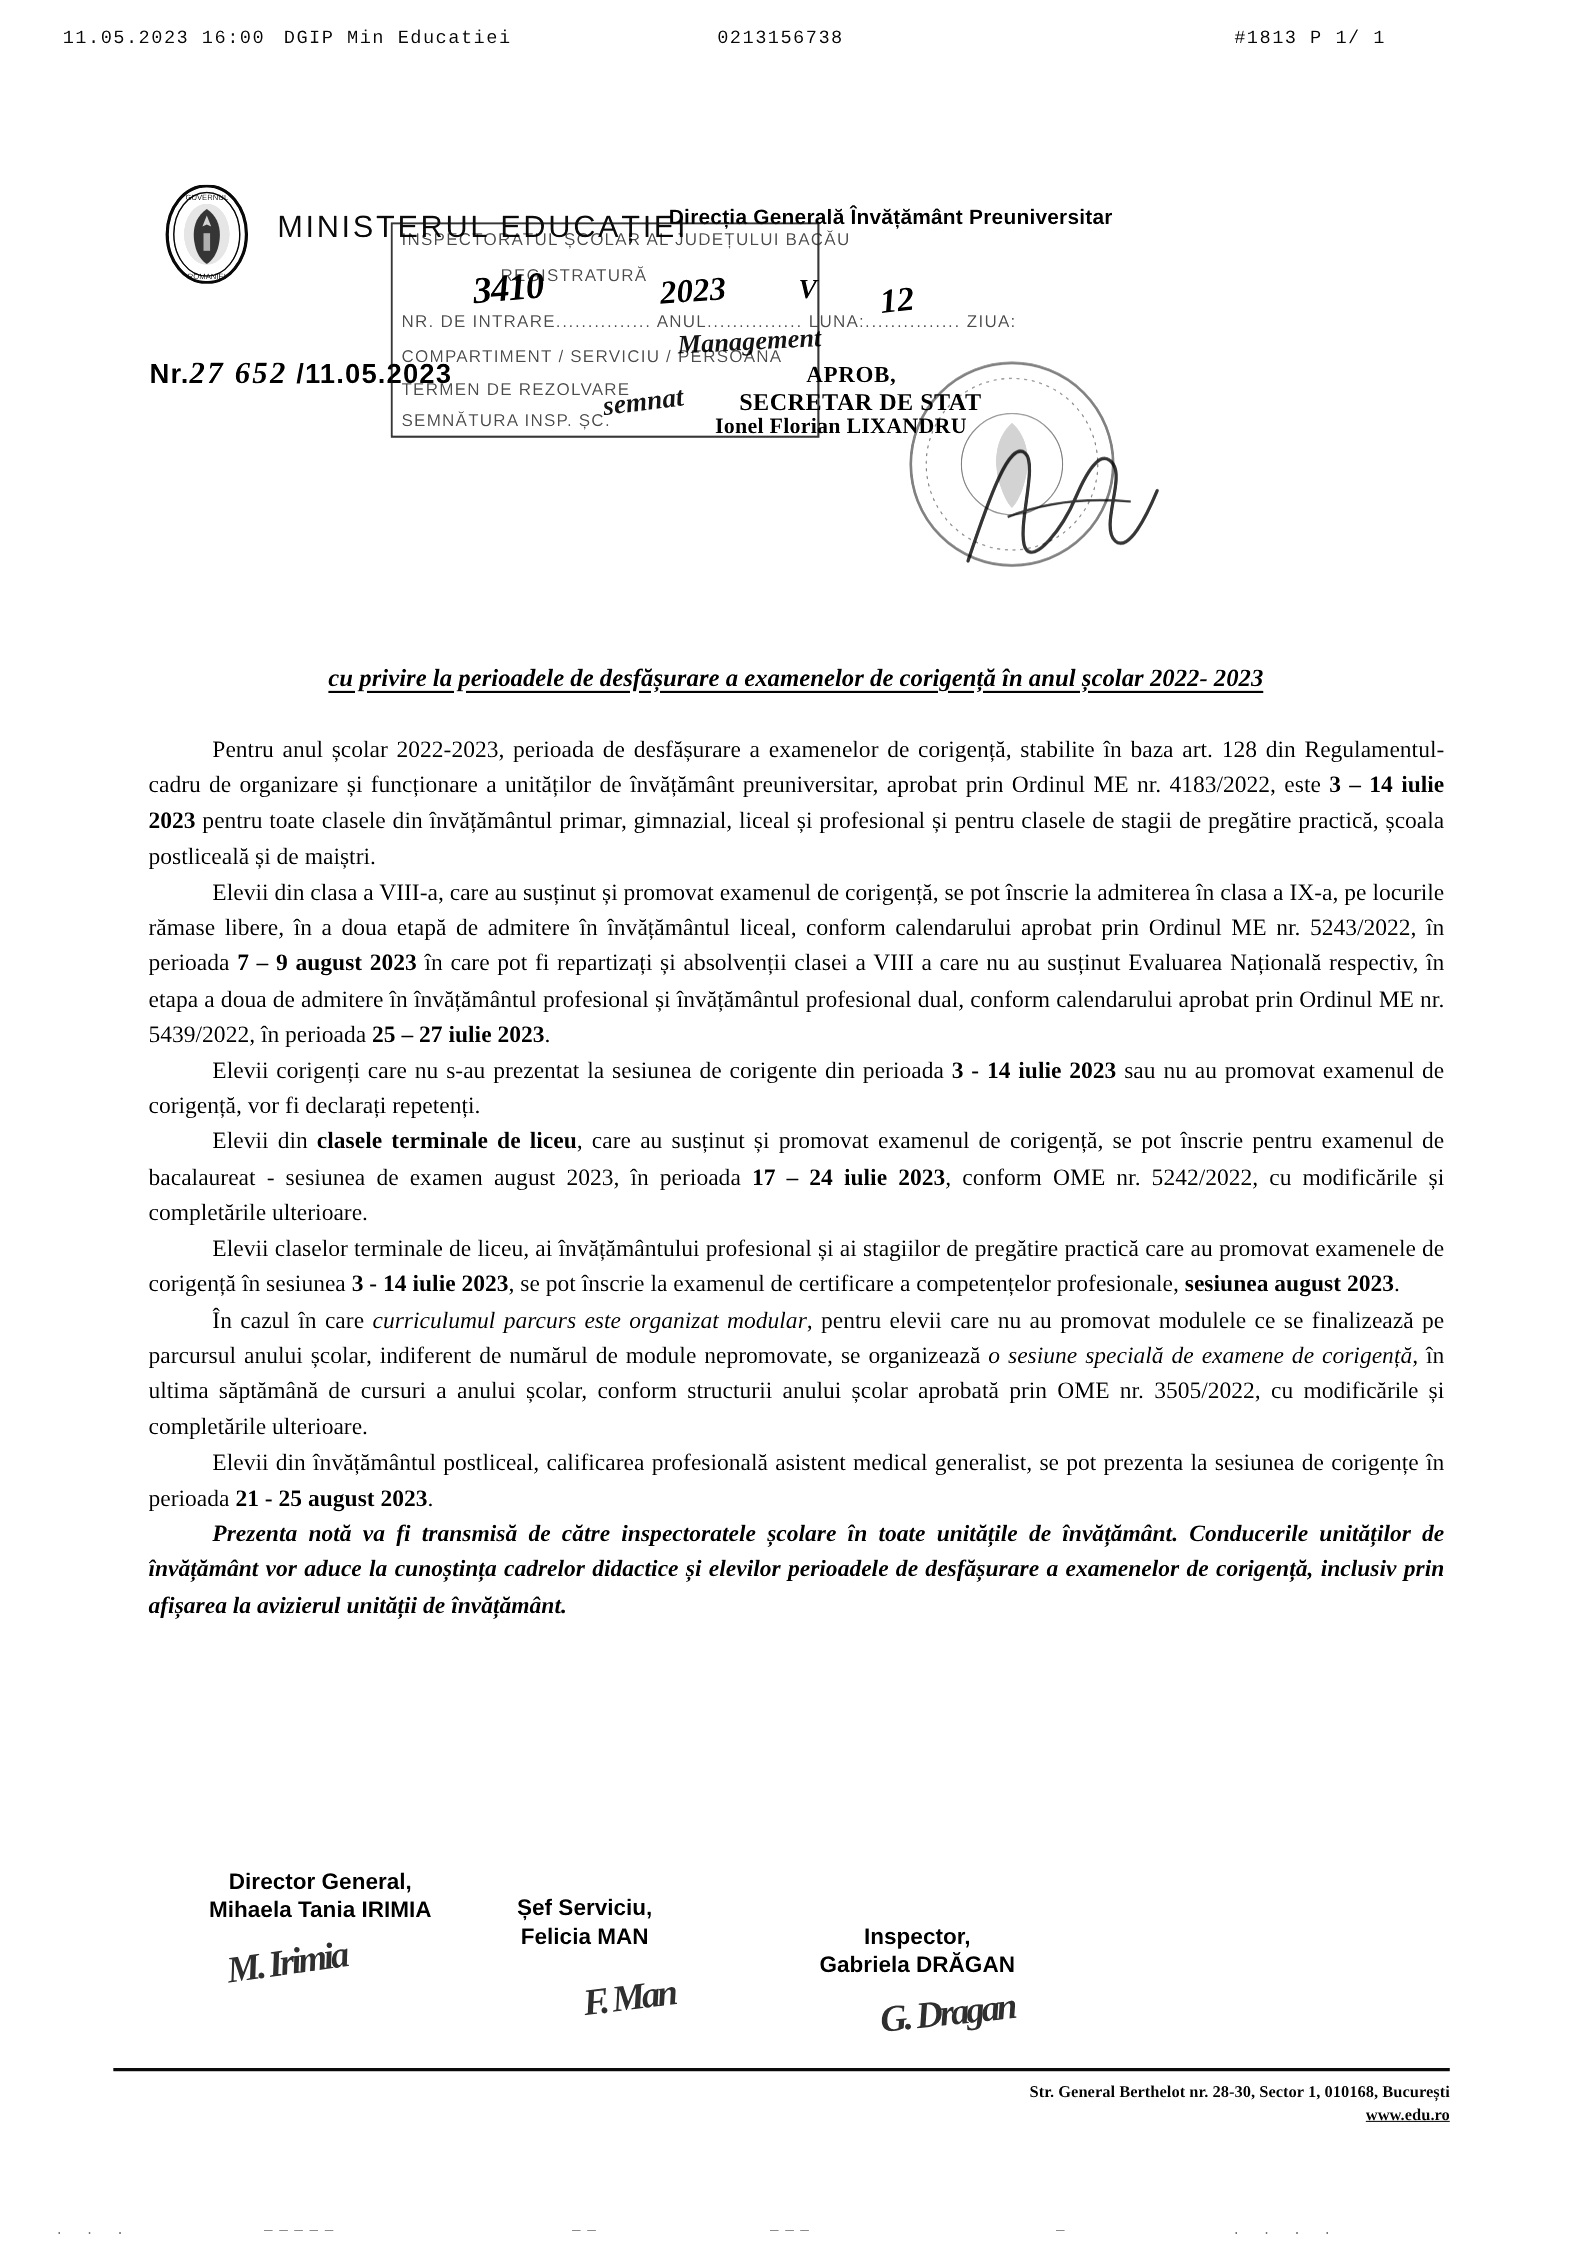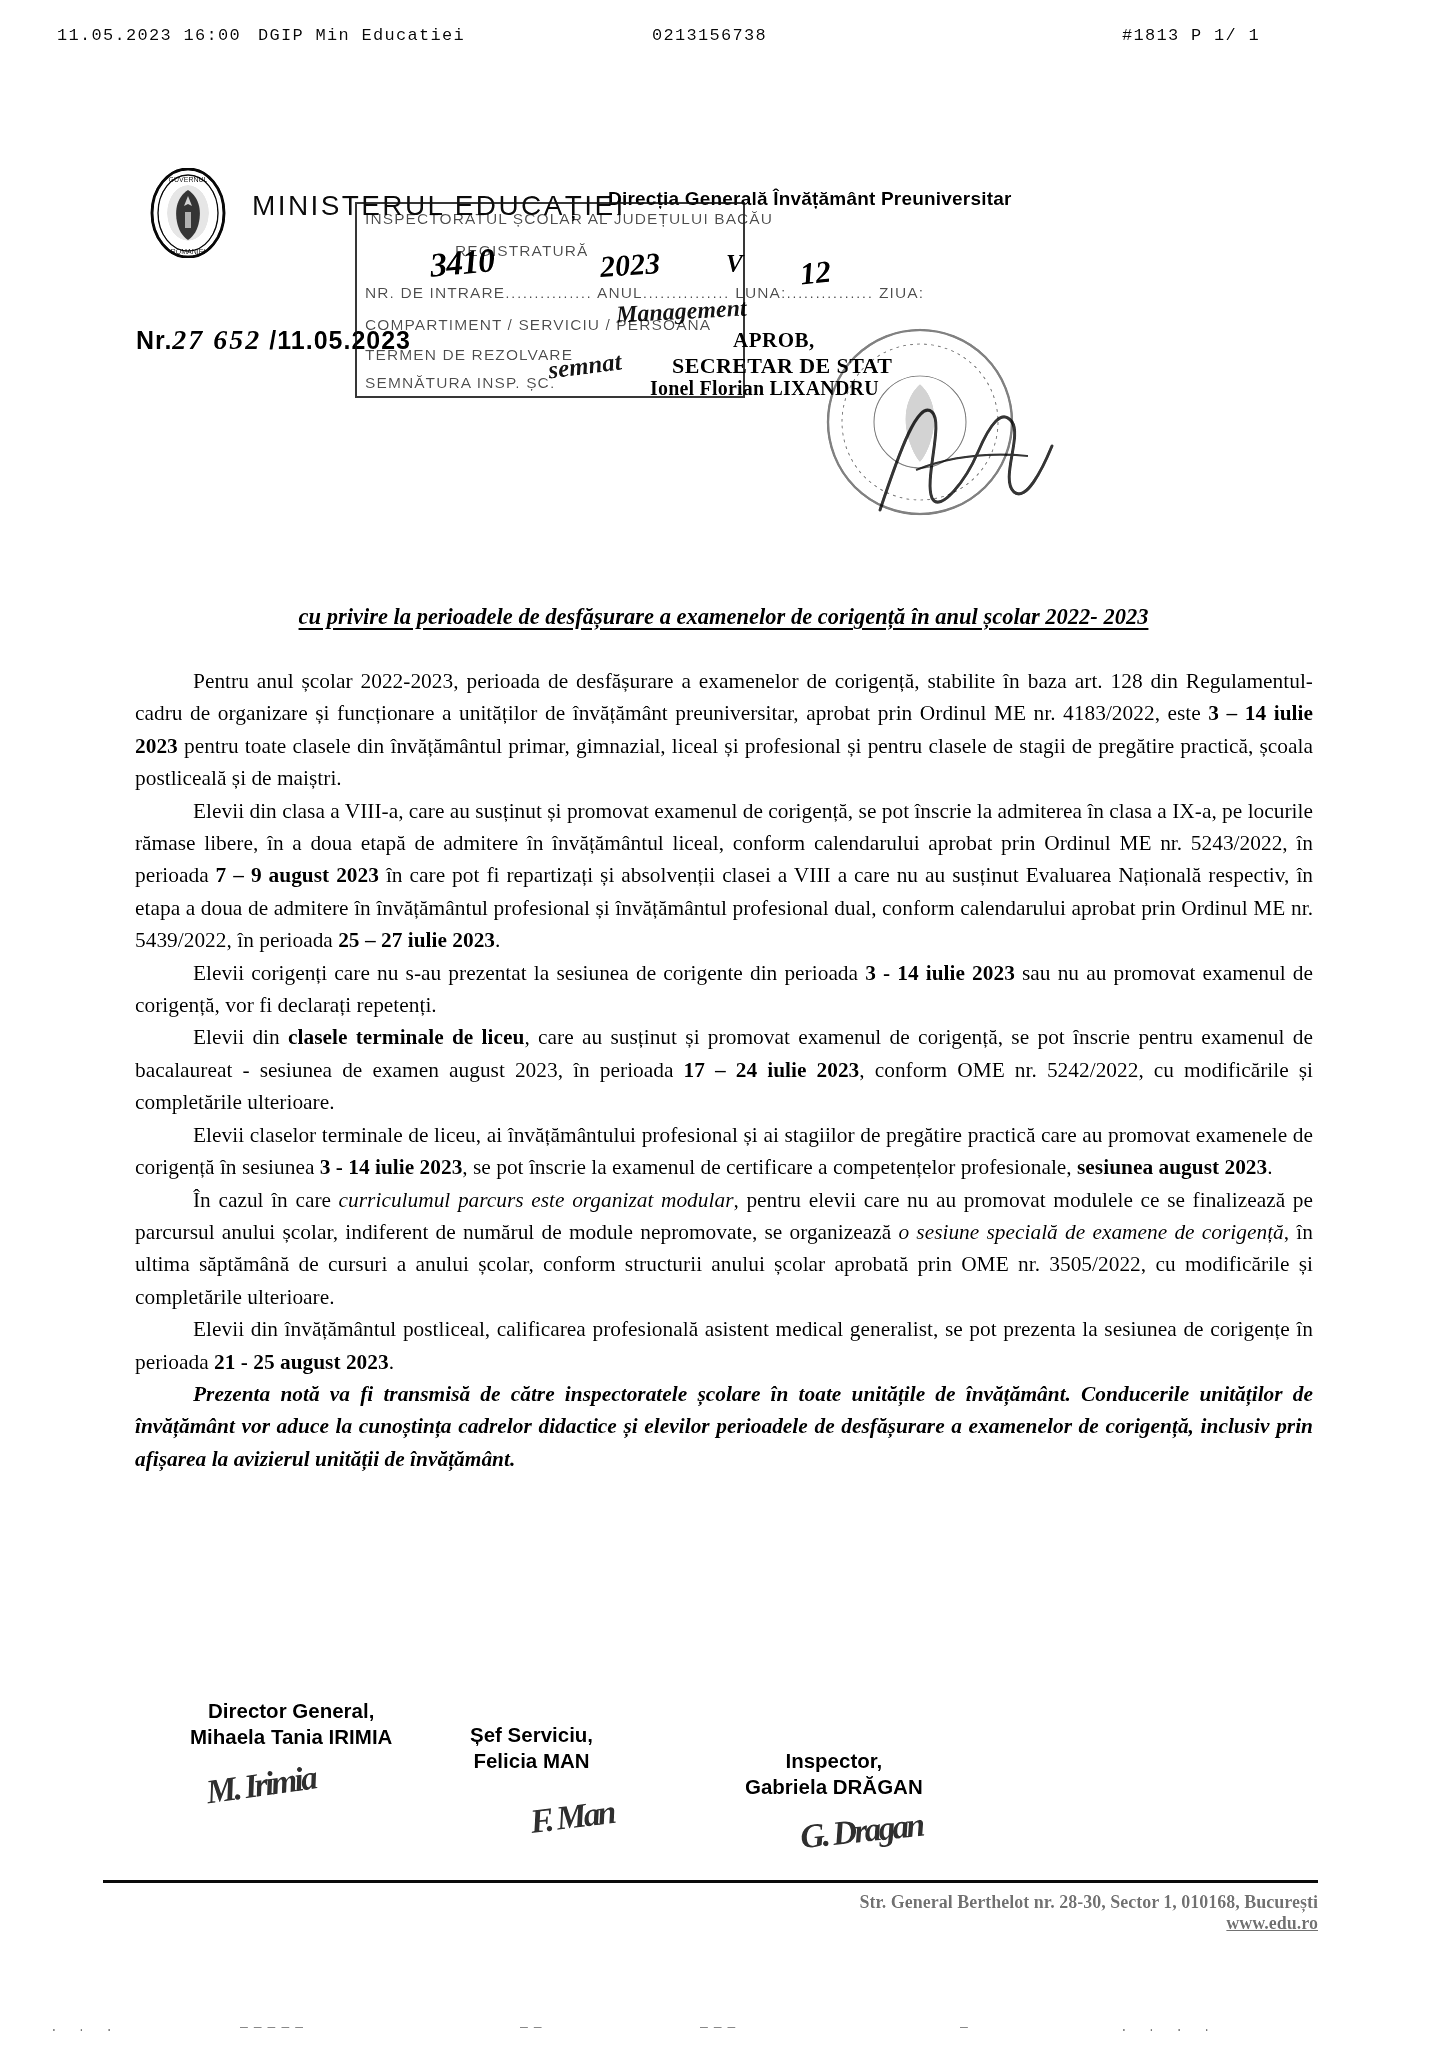--- a/index.html
+++ b/index.html
@@ -131,22 +131,22 @@
   .scrawl{position:absolute;font-family:"Liberation Serif",serif;font-style:italic;
           font-weight:bold;opacity:.82;white-space:nowrap;}
   .sc-1{left:206px;top:1706px;font-size:34px;transform:rotate(-8deg);letter-spacing:-3px;}
   .sc-2{left:530px;top:1738px;font-size:34px;transform:rotate(-7deg);letter-spacing:-3px;}
   .sc-3{left:800px;top:1752px;font-size:34px;transform:rotate(-6deg);letter-spacing:-3px;}
 
   
   .fline{position:absolute;left:103px;top:1820px;width:1215px;height:3px;background:#1c1c1c;}
   .foot{
     position:absolute;left:0;top:1832px;width:1318px;text-align:right;
-    font-family:"Liberation Serif",serif;font-size:18px;line-height:21px;
-    color:#737373;font-weight:bold;
+    font-family:"Liberation Serif",serif;font-size:15px;line-height:21px;
+    color:#0f172a;font-weight:bold;
   }
   .foot .site{text-decoration:underline;}
 
   
   .speck{position:absolute;left:0;top:1960px;width:1447px;height:28px;
          font-family:"Liberation Mono",monospace;font-size:13px;color:#777;letter-spacing:6px;}
   .speck span{position:absolute;}
 </style>
 </head>
 <body>

